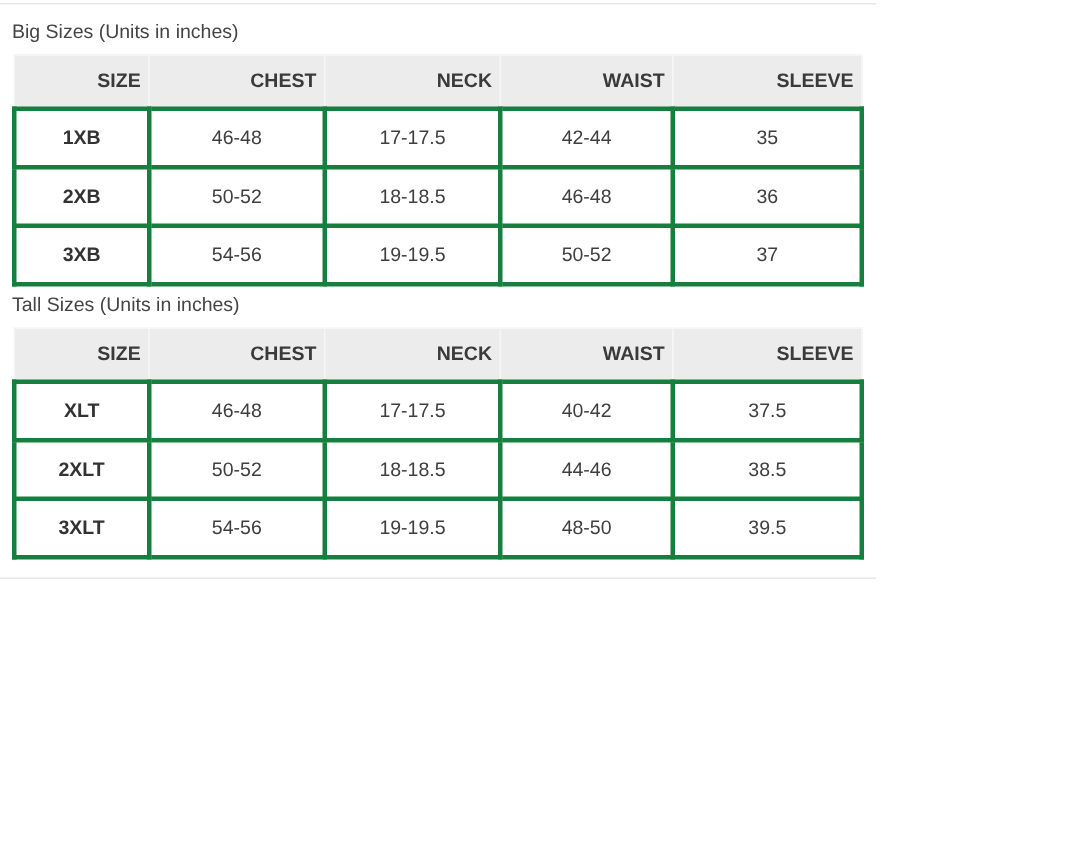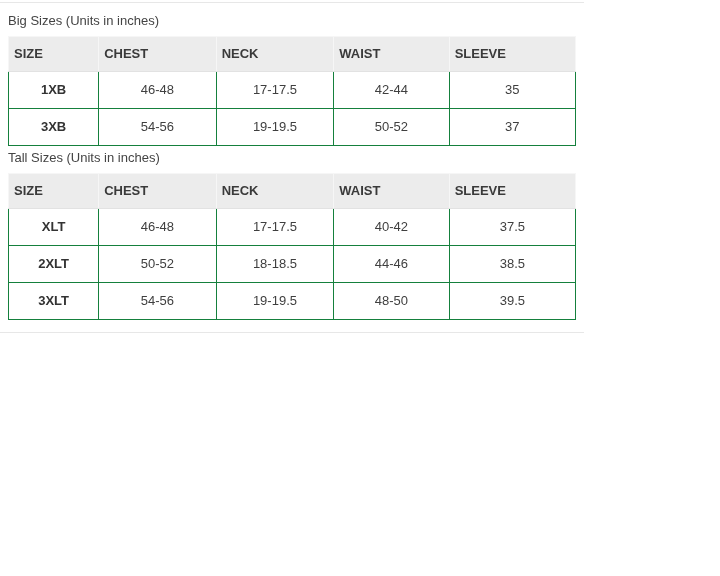--- a/index.html
+++ b/index.html
@@ -38,26 +38,26 @@
     border-collapse: collapse;
     table-layout: fixed;
   }
   table.size-table th {
     background: #ececec;
     border: 1px solid #f6f6f6;
     border-bottom: 1px solid #e2e2e2;
     font-size: 13px;
     font-weight: bold;
     color: #3a3a3a;
-    text-align: left;
+    text-align: right;
     padding: 9px 5px;
     line-height: 16px;
   }
   table.size-table td {
-    border: 1px solid #15803d;
+    border: 3px solid #15803d;
     font-size: 13px;
     color: #3f3f3f;
     text-align: center;
     padding: 10px 5px;
     line-height: 16px;
     background: #ffffff;
   }
   table.size-table td.size-col {
     font-weight: bold;
     color: #333333;
@@ -92,20 +92,27 @@
               <th>SLEEVE</th>
             </tr>
           </thead>
           <tbody>
             <tr>
               <td class="size-col">1XB</td>
               <td>46-48</td>
               <td>17-17.5</td>
               <td>42-44</td>
               <td>35</td>
+            </tr>
+            <tr>
+              <td class="size-col">2XB</td>
+              <td>50-52</td>
+              <td>18-18.5</td>
+              <td>46-48</td>
+              <td>36</td>
             </tr>
             <tr>
               <td class="size-col">3XB</td>
               <td>54-56</td>
               <td>19-19.5</td>
               <td>50-52</td>
               <td>37</td>
             </tr>
           </tbody>
         </table>

